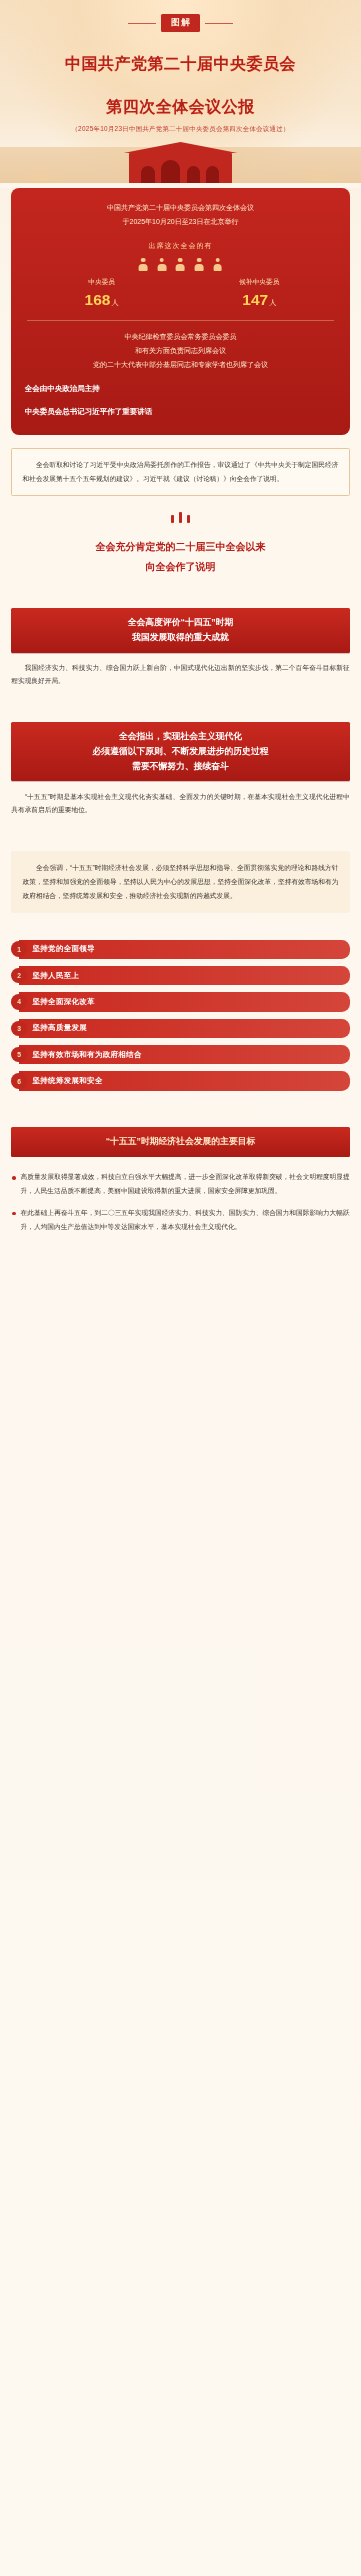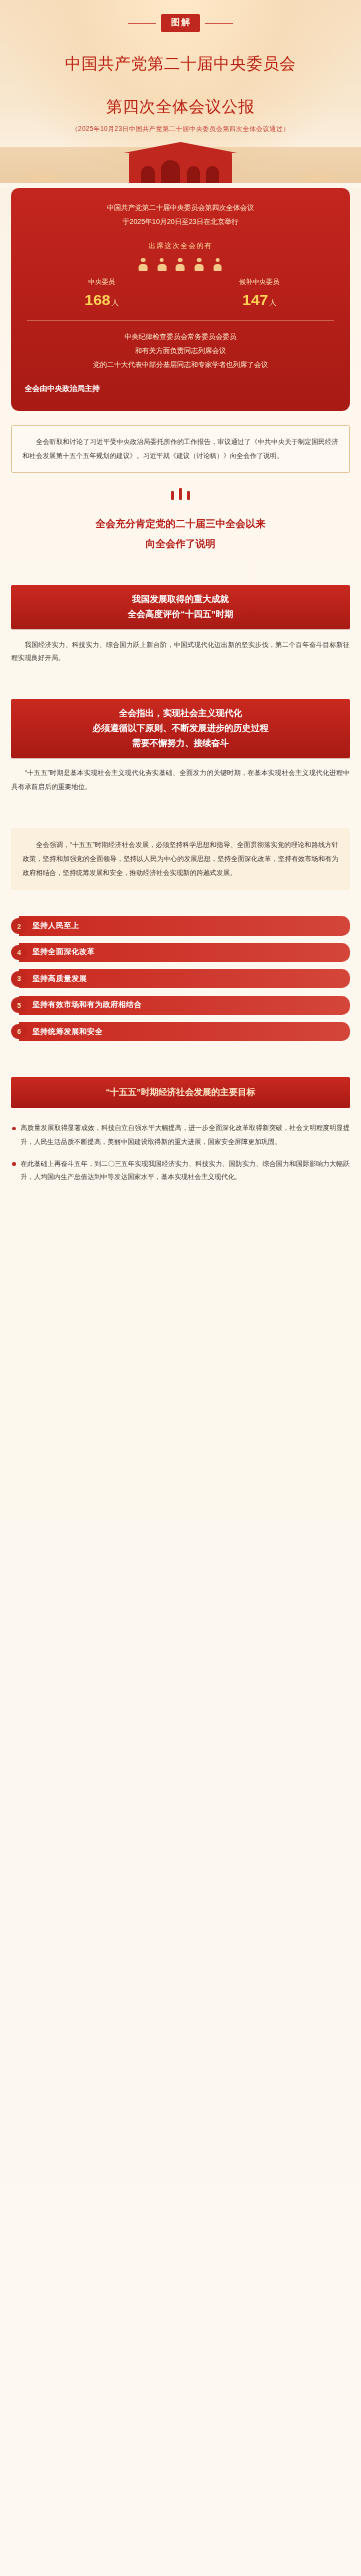--- a/index.html
+++ b/index.html
@@ -48,21 +48,21 @@
     color: #fdf3df;
     font-size: 8.8px;
     letter-spacing: 1.5px;
     padding: 2.6px 8.2px 3.1px 9.8px;
     border-radius: 1.5px;
     font-weight: bold;
   }
   .main-title {
     color: #b7201a;
     font-size: 16px;
-    font-weight: normal;
+    font-weight: bold;
     letter-spacing: 0.5px;
     line-height: 1.45;
     text-shadow: 0 0.5px 0 #ffd9a8;
     padding: 0 17px;
     margin-top: 20px;
   }
   .sub-title {
     margin-top: 6.2px;
     color: #c0392f;
     font-size: 6.4px;
@@ -408,20 +408,21 @@
       </div>
     </div>
 
     <div class="divider-thin"></div>
 
     <div class="rp-body">中央纪律检查委员会常务委员会委员</div>
     <div class="rp-body">和有关方面负责同志列席会议</div>
     <div class="rp-body">党的二十大代表中部分基层同志和专家学者也列席了会议</div>
 
     <div class="rp-strong">全会由中央政治局主持</div>
+    <div class="rp-strong">中央委员会总书记习近平作了重要讲话</div>
   </div>
 
   <div class="section">
     <div class="note-box">
       <p class="para indent" style="margin:0">全会听取和讨论了习近平受中央政治局委托所作的工作报告，审议通过了《中共中央关于制定国民经济和社会发展第十五个五年规划的建议》。习近平就《建议（讨论稿）》向全会作了说明。</p>
     </div>
   </div>
 
   <div class="ornament">
     <span class="bar"></span>
@@ -431,22 +432,22 @@
 
   <div class="section">
     <div class="redtext-head">全会充分肯定党的二十届三中全会以来</div>
     <div class="redtext-head" style="margin-top:-3.1px">向全会作了说明</div>
   </div>
 
   <div class="spacer"></div>
 
   <div class="section">
     <div class="banner">
+      <div>全会高度评价“十四五”时期</div>
       <div>我国发展取得的重大成就</div>
-      <div>全会高度评价“十四五”时期</div>
     </div>
     <div class="spacer-sm"></div>
     <p class="para indent">我国经济实力、科技实力、综合国力跃上新台阶，中国式现代化迈出新的坚实步伐，第二个百年奋斗目标新征程实现良好开局。</p>
   </div>
 
   <div class="spacer"></div>
 
   <div class="section">
     <div class="banner">
       <div>全会指出，实现社会主义现代化</div>
@@ -463,20 +464,24 @@
     <div class="soft-box">
       <p class="para indent" style="margin:0">全会强调，“十五五”时期经济社会发展，必须坚持科学思想和指导、全面贯彻落实党的理论和路线方针政策，坚持和加强党的全面领导，坚持以人民为中心的发展思想，坚持全面深化改革，坚持有效市场和有为政府相结合，坚持统筹发展和安全，推动经济社会实现新的跨越式发展。</p>
     </div>
   </div>
 
   <div class="spacer"></div>
 
 
   <div class="section">
     <ul class="principles">
+      <li>
+        <span class="pr-num">1</span>
+        <span class="pr-text">坚持党的全面领导</span>
+      </li>
       <li>
         <span class="pr-num">2</span>
         <span class="pr-text">坚持人民至上</span>
       </li>
       <li>
         <span class="pr-num">4</span>
         <span class="pr-text">坚持全面深化改革</span>
       </li>
       <li>
         <span class="pr-num">3</span>

